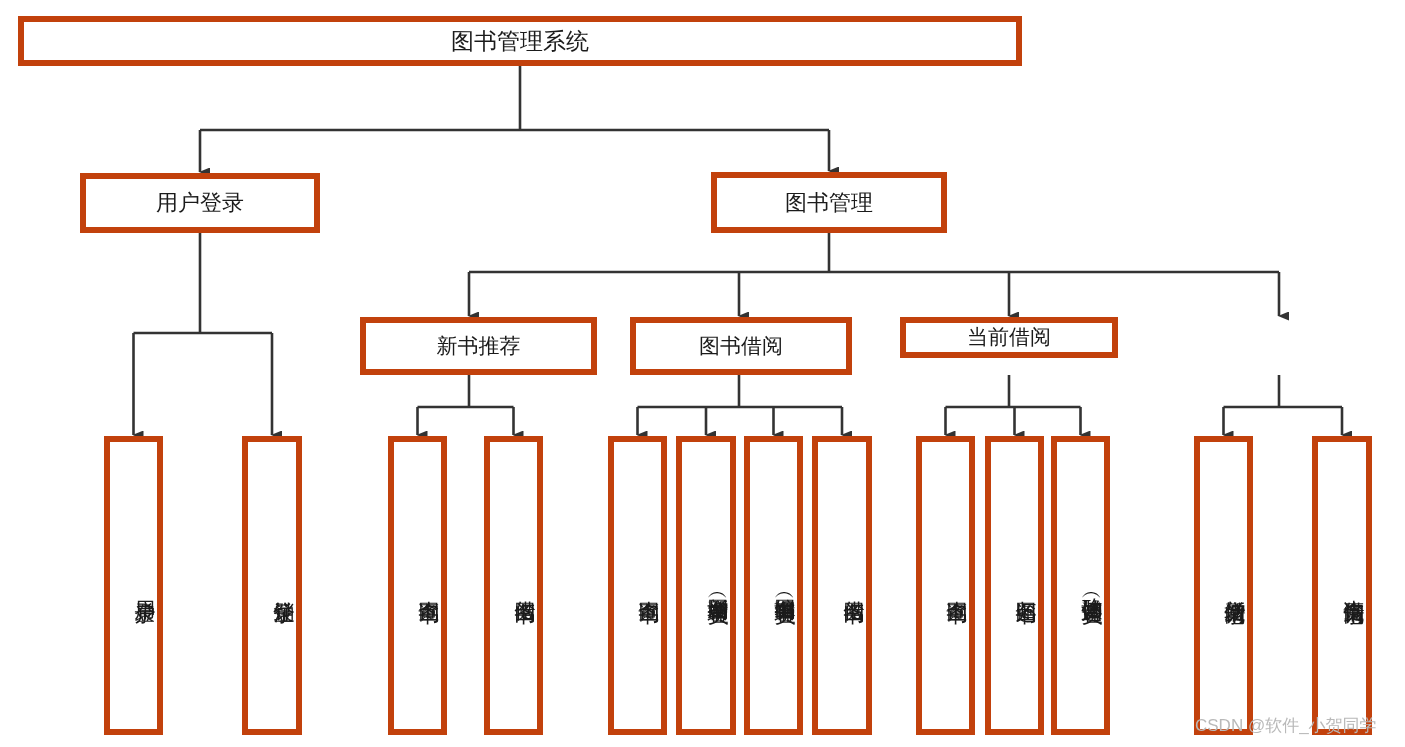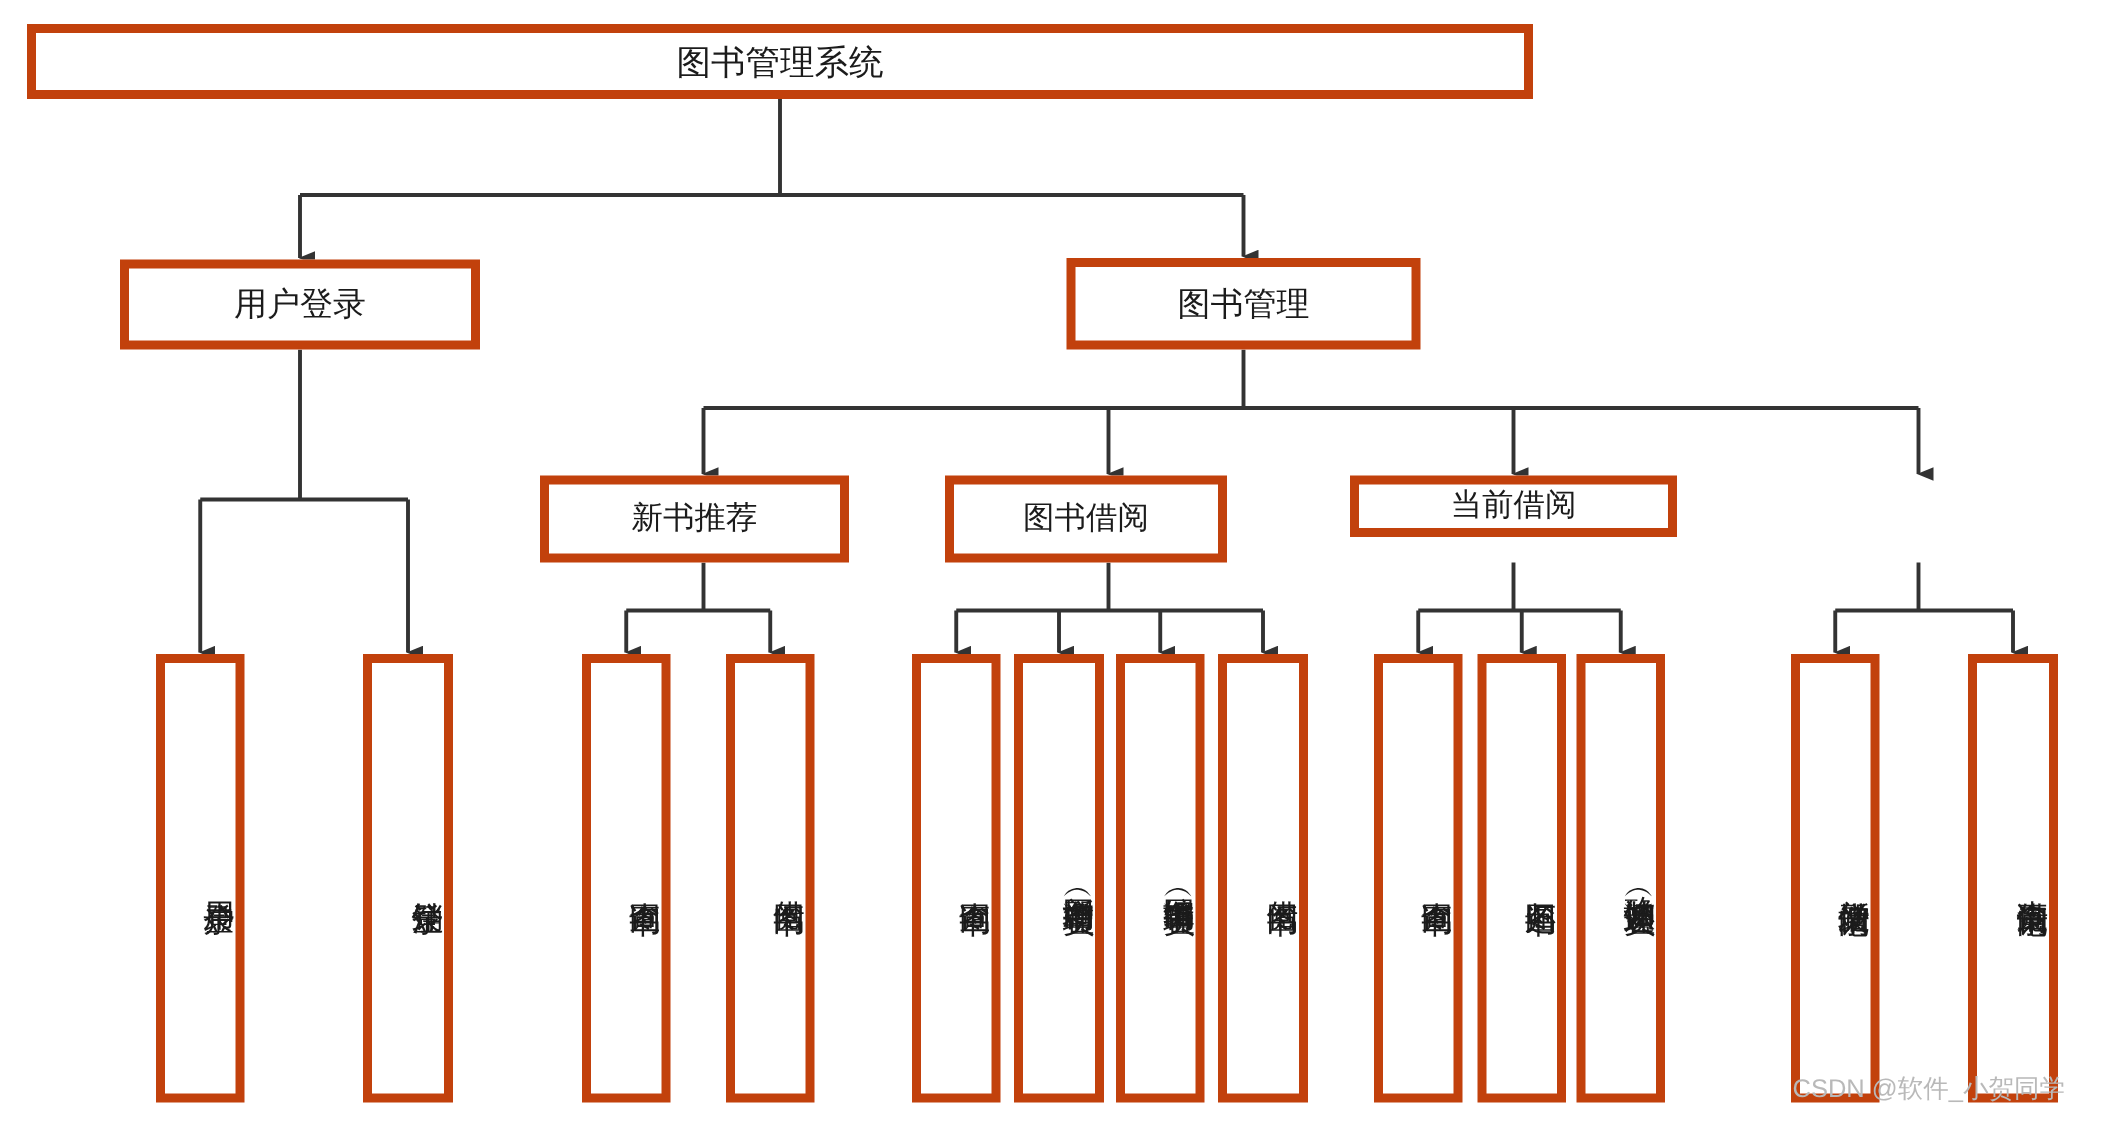--- a/index.html
+++ b/index.html
@@ -121,24 +121,24 @@
     <span class="label">图书管理系统</span>
   </div>
 
   <div class="node level2" style="left: 80px; top: 173px; width: 240px; height: 60px;">
     <span class="label">用户登录</span>
   </div>
   <div class="node level2" style="left: 711px; top: 172px; width: 236px; height: 61px; justify-content: center;">
     <span class="label">图书管理</span>
   </div>
 
-  <div class="node level3" style="left: 360px; top: 317px; width: 206px; height: 58px;">
+  <div class="node level3" style="left: 360px; top: 317px; width: 237px; height: 58px;">
     <span class="label">新书推荐</span>
   </div>
-  <div class="node level3" style="left: 630px; top: 317px; width: 188px; height: 58px;">
+  <div class="node level3" style="left: 630px; top: 317px; width: 222px; height: 58px;">
     <span class="label">图书借阅</span>
   </div>
   <div class="node level3" style="left: 900px; top: 317px; width: 218px; height: 41px;">
     <span class="label">当前借阅</span>
   </div>
 
   <div class="node leaf" style="left: 104px; top: 436px; width: 59px; height: 299px;">
     <span class="label">用户登录</span>
   </div>
   <div class="node leaf" style="left: 242px; top: 436px; width: 60px; height: 299px;">

